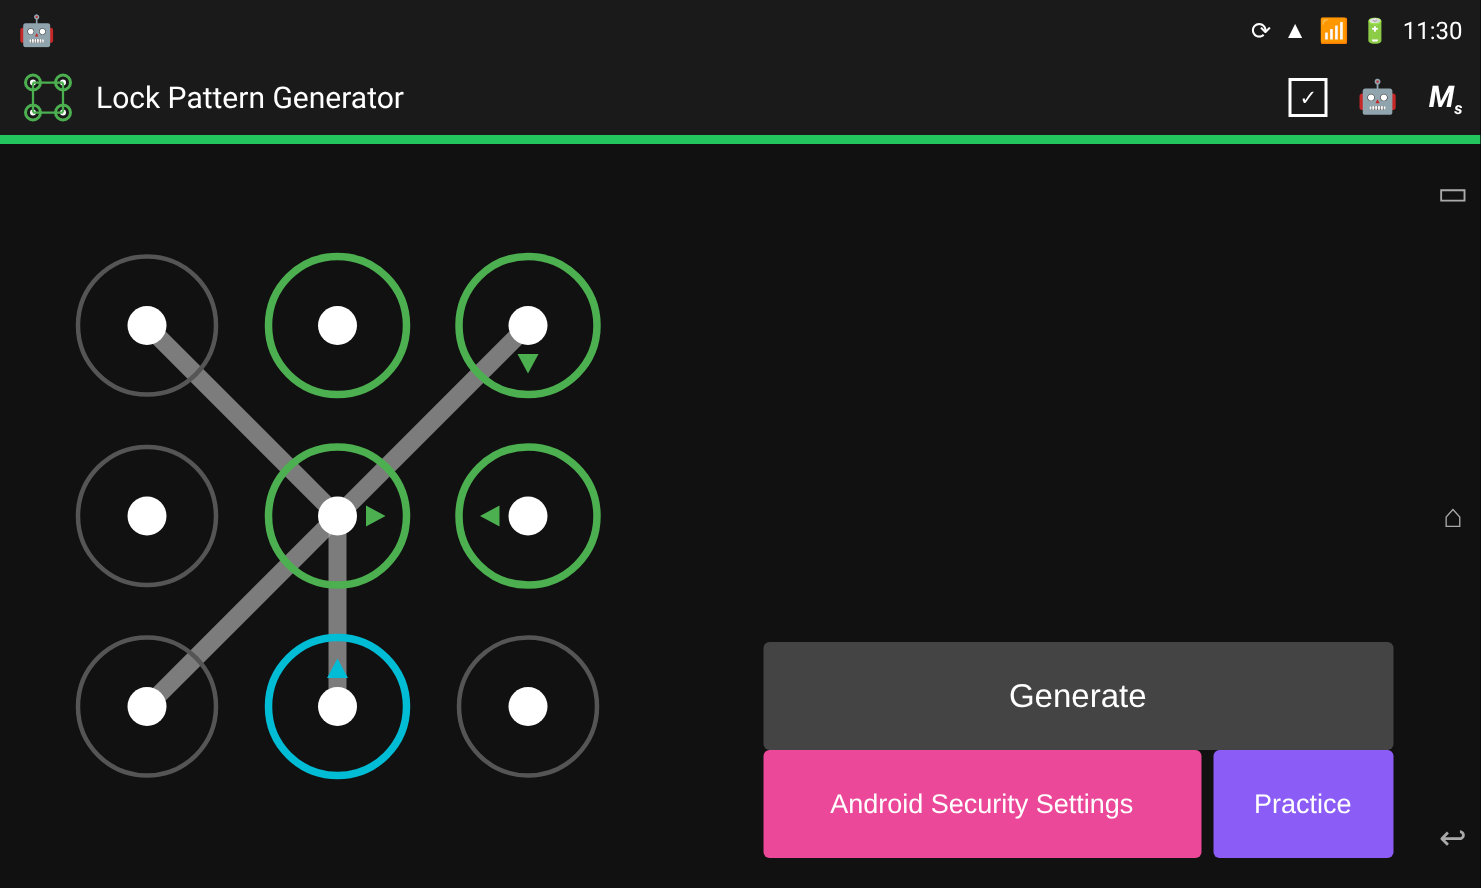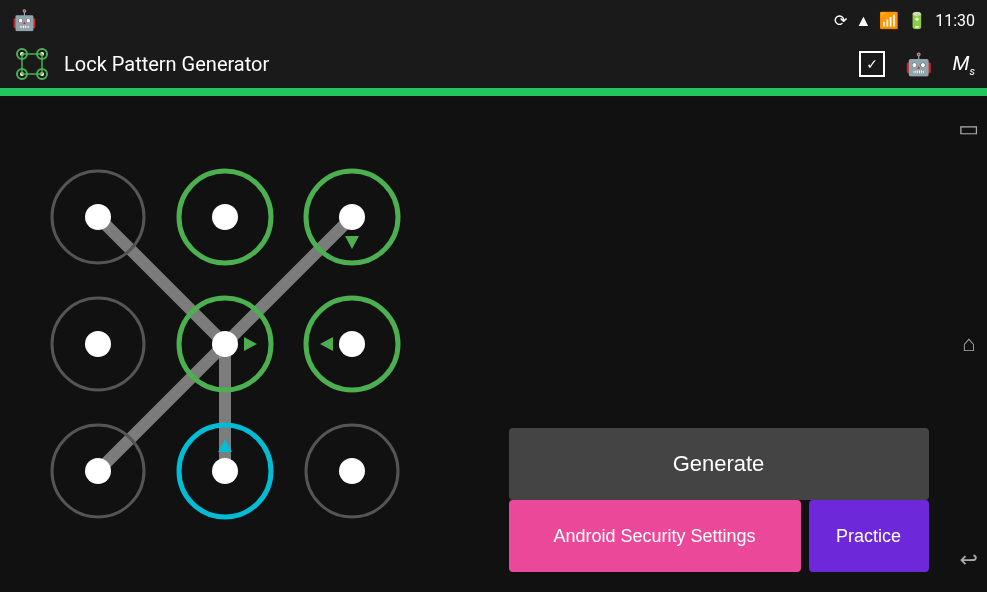--- a/index.html
+++ b/index.html
@@ -42,21 +42,21 @@
       color: #fff;
       font-size: 16px;
       font-weight: normal;
     }
 
     
     #title-bar {
       width: 100%;
       height: 56px;
       background: #1a1a1a;
-      border-bottom: 8px solid #22c55e;
+      border-bottom: 6px solid #22c55e;
       display: flex;
       align-items: center;
       justify-content: space-between;
       padding: 0 12px;
     }
     .title-left {
       display: flex;
       align-items: center;
       gap: 12px;
     }
@@ -140,21 +140,21 @@
       cursor: pointer;
       display: flex;
       align-items: center;
       justify-content: center;
       padding: 0 12px;
     }
 
     .btn-practice {
       width: 120px;
       height: 72px;
-      background: #6d28d9;
+      background: #8b5cf6;
       border: none;
       border-radius: 4px;
       color: #fff;
       font-size: 18px;
       cursor: pointer;
       display: flex;
       align-items: center;
       justify-content: center;
     }
 
@@ -223,21 +223,21 @@
       <line x1="10" y1="30" x2="30" y2="30" stroke="#4caf50" stroke-width="1.5"></line>
     </svg>
     <span class="app-title">Lock Pattern Generator</span>
   </div>
   <div class="title-actions">
 
     <span class="action-icon" style="border:2px solid #fff; width:26px; height:26px; display:inline-flex; align-items:center; justify-content:center; font-size:14px;">✓</span>
 
     <span class="action-icon">🤖</span>
 
-    <span class="action-icon" style="font-size:20px; font-style:italic; font-weight:normal;">M<sub style="font-size:11px;">s</sub></span>
+    <span class="action-icon" style="font-size:20px; font-style:italic; font-weight:bold;">M<sub style="font-size:11px;">s</sub></span>
   </div>
 </div>
 
 <div id="main-content">
 
   <div id="pattern-area">
     <div class="pattern-wrapper">
       <svg class="pattern-svg" viewBox="0 0 380 380">
 
         <line x1="63" y1="63" x2="190" y2="190" stroke="#aaa" stroke-width="12" stroke-linecap="round" opacity="0.7"></line>

